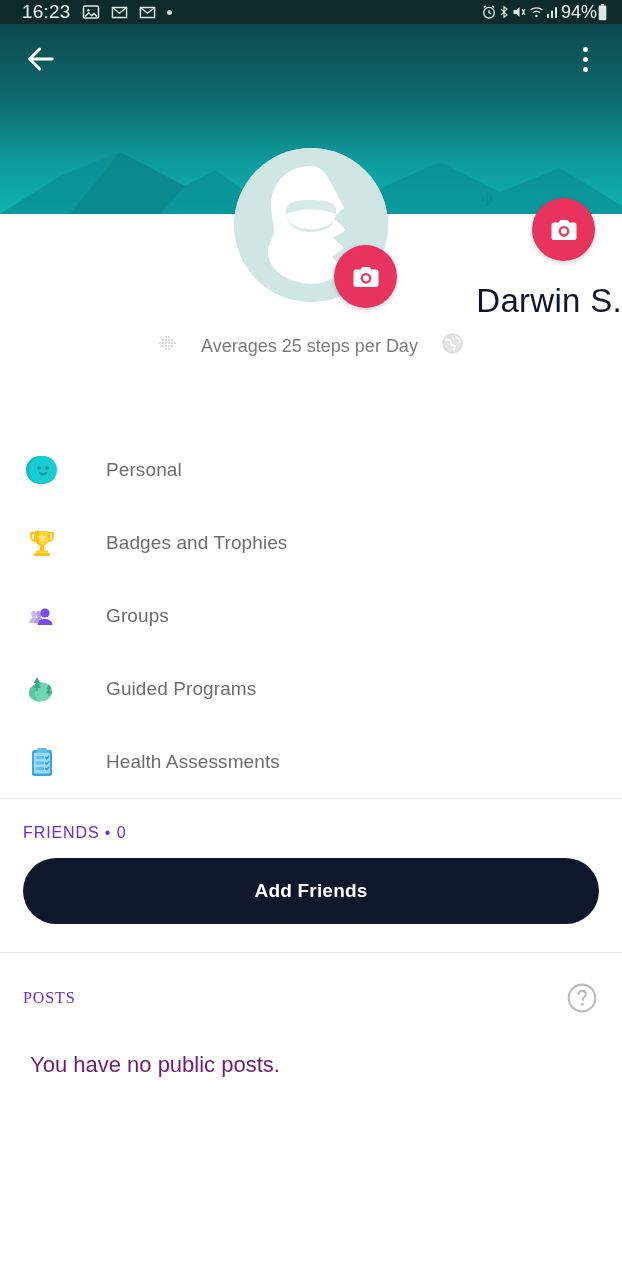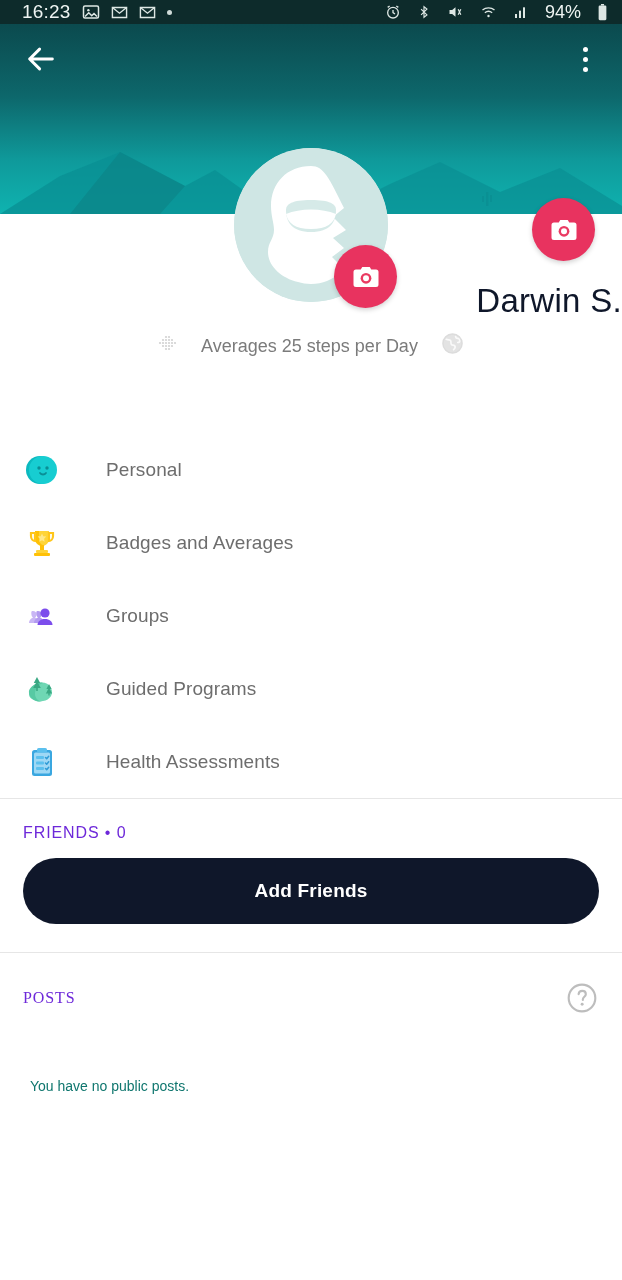--- a/index.html
+++ b/index.html
@@ -14,21 +14,21 @@
   
   .statusbar {
     height:24px; width:100%;
     background:#0d2b2b;
     display:flex; align-items:center;
     padding:0 14px 0 22px;
     color:#e7eeec;
   }
   .sb-time { font-size:19px; letter-spacing:.2px; color:#eef4f2; }
   .sb-left { display:flex; align-items:center; gap:11px; flex:1; }
-  .sb-right { display:flex; align-items:center; gap:16px; }
+  .sb-right { display:flex; align-items:center; gap:0; }
   .sb-ico { display:inline-flex; align-items:center; justify-content:center; }
   .sb-batt { font-size:18px; color:#eef4f2; letter-spacing:0; }
   .dotmark { width:5px;height:5px;border-radius:50%;background:#cfdbd8; display:inline-block;}
 
   
   .cover {
     position:relative; width:100%; height:190px;
     background:linear-gradient(180deg,#0b4a4e 0%, #0d676b 38%, #0f9a9b 72%, #0fb3b0 100%);
     overflow:hidden;
   }
@@ -89,21 +89,21 @@
     background:#0f172a; border:none; border-radius:33px;
     color:#fff; font-size:19px; font-weight:bold; letter-spacing:.2px;
     font-family:"Liberation Sans", sans-serif; cursor:pointer;
   }
   .friends-pad { height:28px; }
 
   
   .posts { padding:28px 23px 0 23px; }
   .posts-head { display:flex; align-items:center; justify-content:space-between;font-family:Liberation Serif, serif; }
   .help { width:34px;height:34px; cursor:pointer; }
-  .noposts { margin-top:63px; padding-left:7px; font-size:14px; color:#0f766e;}
+  .noposts { margin-top:37px; padding-left:7px; font-size:22px; color:#701a75;}
 </style>
 </head>
 <body>
 
 <div class="statusbar">
   <div class="sb-left">
     <span class="sb-time">16:23</span>
     <span class="sb-ico">
       <svg width="18" height="18" viewBox="0 0 24 24">
           <rect x="2" y="4" width="20" height="16" rx="2" fill="none" stroke="#dde7e4" stroke-width="2"></rect>
@@ -281,21 +281,21 @@
       <svg width="36" height="36" viewBox="0 0 36 36">
         <path d="M11 6h14v8a7 7 0 01-14 0z" fill="#ffd438"></path>
         <path d="M11 6h4v8a7 7 0 004 6.3A7 7 0 0111 14z" fill="#ffc107"></path>
         <path d="M11 8H7v3c0 3 2 5 4 5zM25 8h4v3c0 3-2 5-4 5z" fill="none" stroke="#ffc61a" stroke-width="2.2"></path>
         <rect x="16" y="20" width="4" height="5" fill="#ffc107"></rect>
         <rect x="12" y="25" width="12" height="3" rx="1" fill="#ffd438"></rect>
         <rect x="10" y="28" width="16" height="3" rx="1" fill="#ffc107"></rect>
         <path d="M18 8.5l1.3 2.7 3 .4-2.2 2.1.5 3-2.6-1.4-2.6 1.4.5-3-2.2-2.1 3-.4z" fill="#ffe88a"></path>
       </svg>
     </span>
-    <span class="mlabel">Badges and Averages</span>
+    <span class="mlabel">Badges and Trophies</span>
   </div>
 
   <div class="mrow">
     <span class="mico">
       <svg width="36" height="36" viewBox="0 0 36 36">
         <path d="M9 13c2.2 0 3.6 1.6 3.6 3.5 0 2-1.5 3-1.5 3 2.5.9 4 3 4 5.5H5c0-2.5 1.5-4.6 4-5.5 0 0-1.6-1-1.6-3C7.4 14.6 6.8 13 9 13z" fill="#c9b6f5"></path>
         <path d="M14 13c2.2 0 3.6 1.6 3.6 3.5 0 2-1.5 3-1.5 3 2.5.9 4 3 4 5.5H10c0-2.5 1.5-4.6 4-5.5 0 0-1.6-1-1.6-3C12.4 14.6 11.8 13 14 13z" fill="#b29af0"></path>
         <circle cx="21" cy="15" r="4.6" fill="#7c4dec"></circle>
         <path d="M21 21c4.4 0 7.5 2.6 7.5 6H13.5c0-3.4 3.1-6 7.5-6z" fill="#7c4dec"></path>
       </svg>

